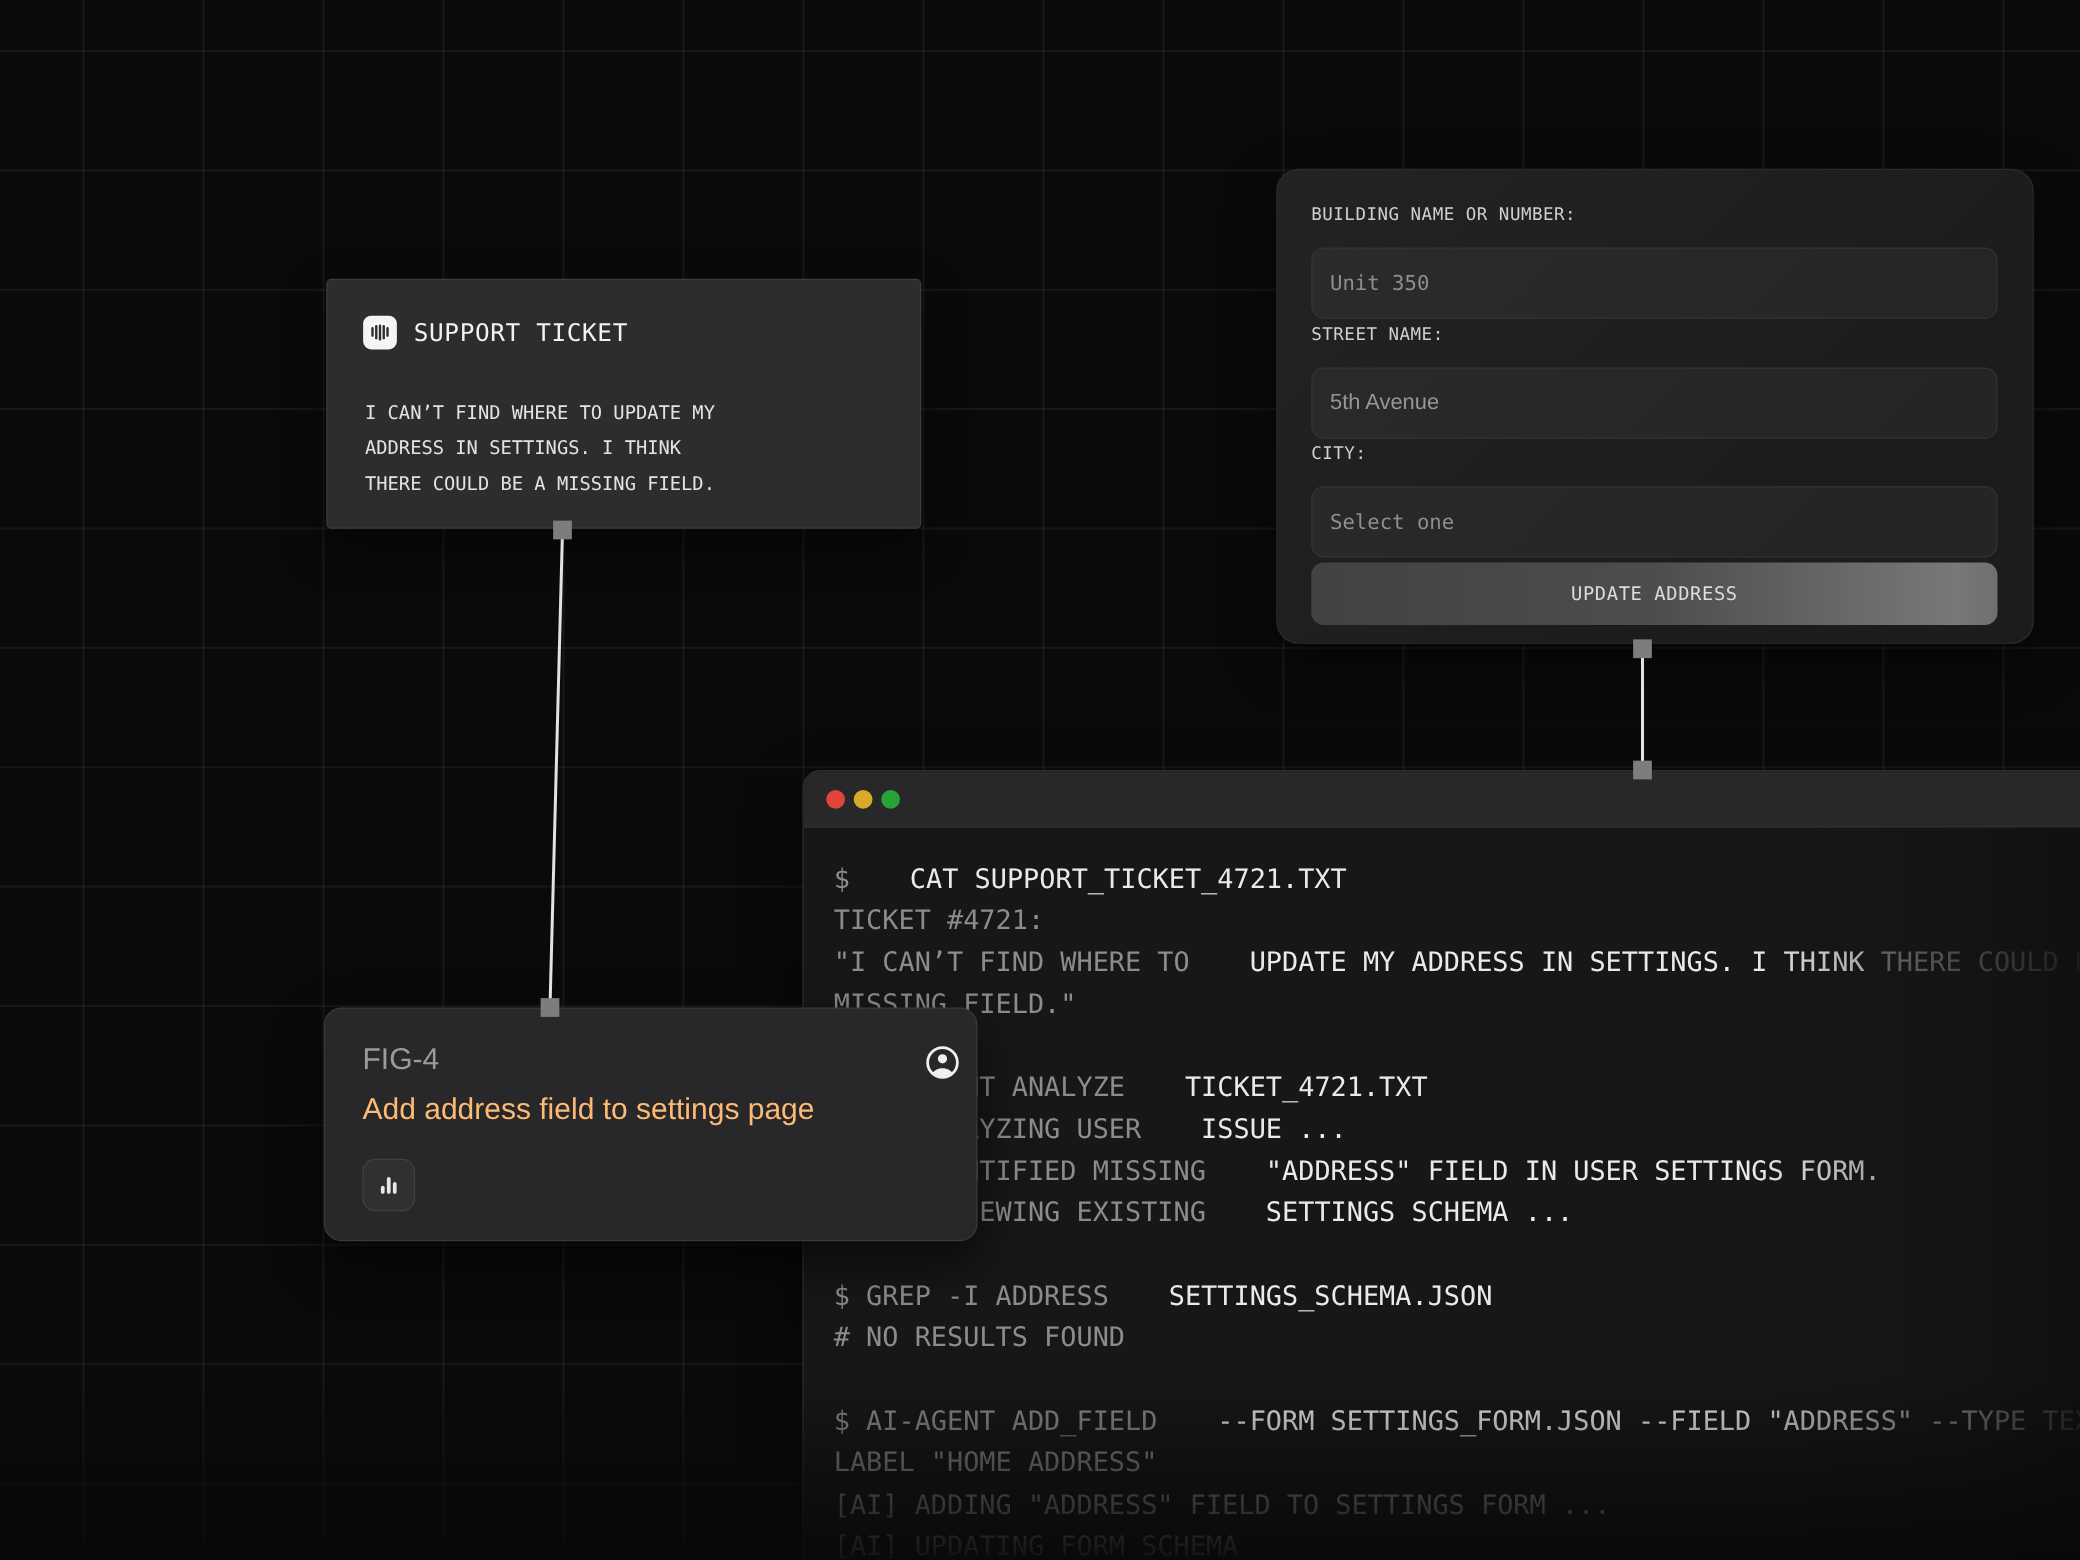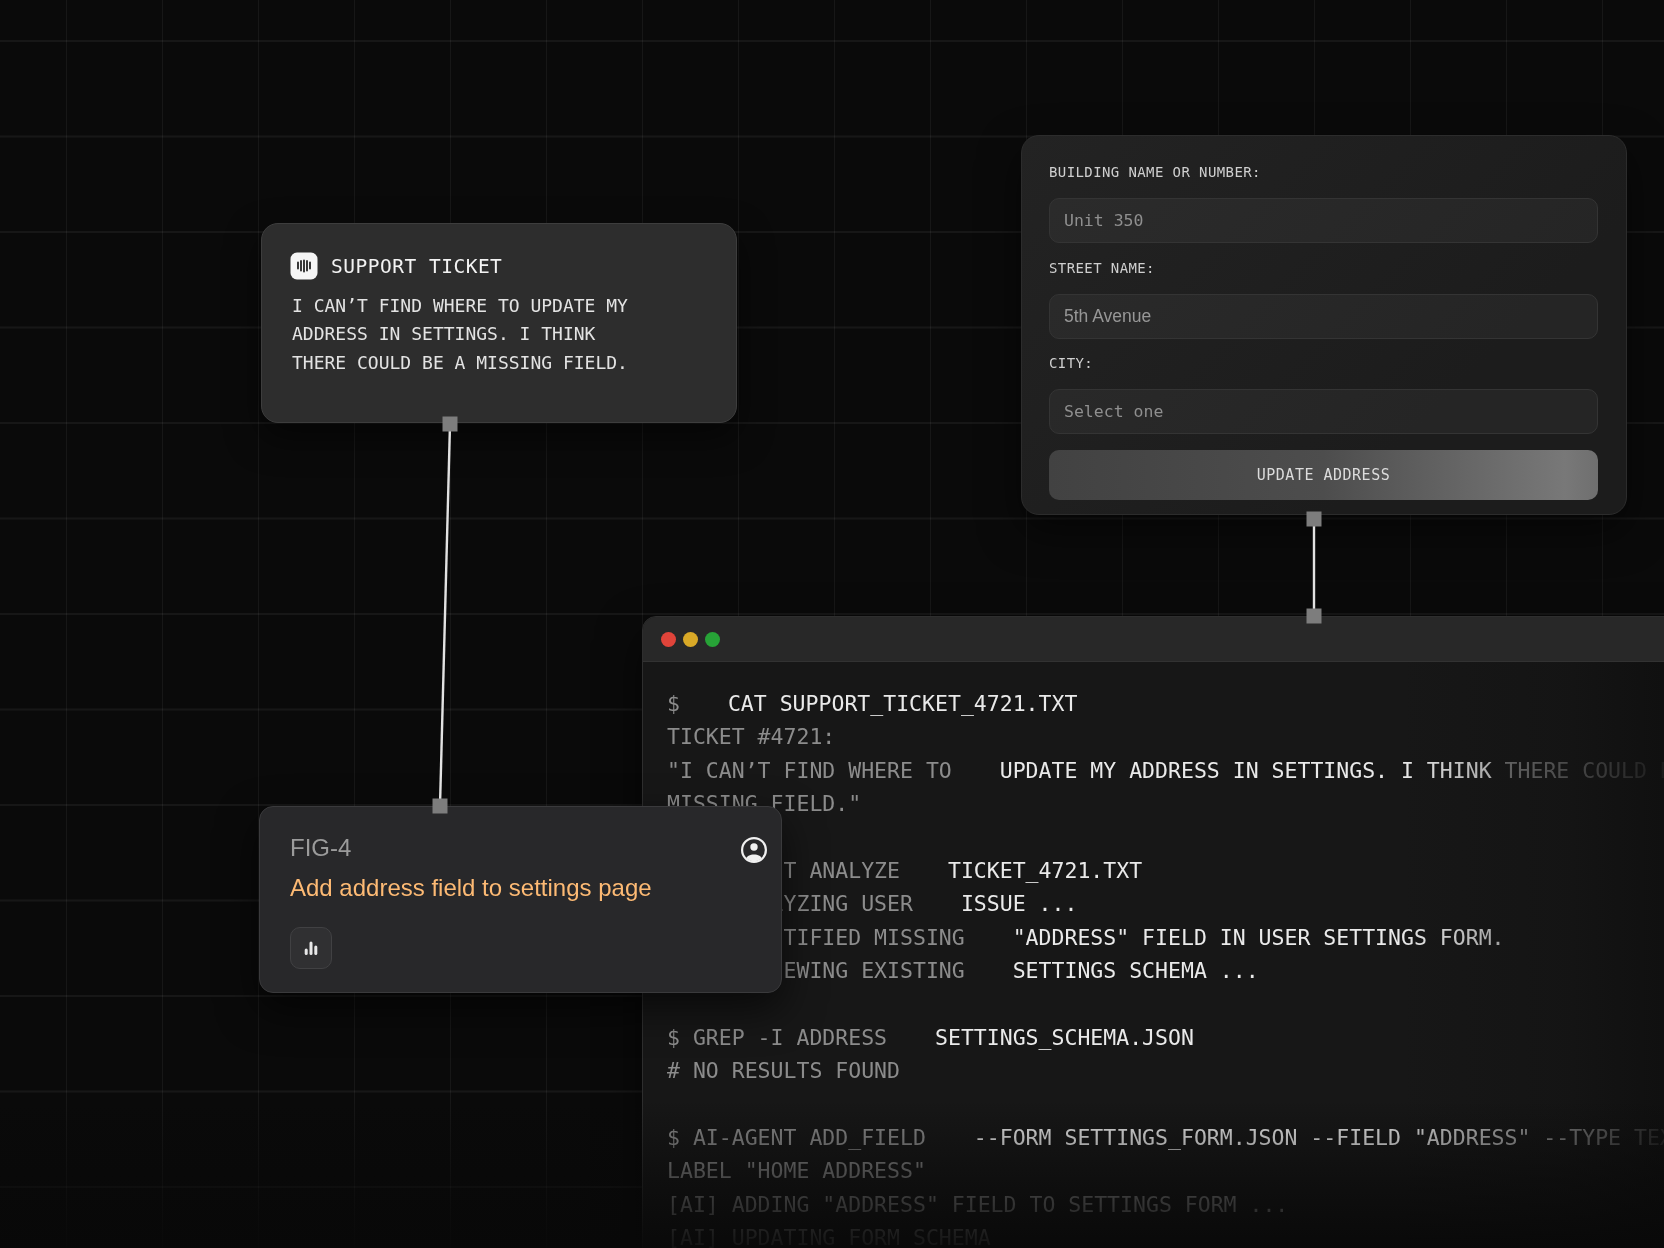--- a/index.html
+++ b/index.html
@@ -10,33 +10,33 @@
       linear-gradient(to bottom, rgba(255,255,255,0.055) 0 1.5px, transparent 1.5px);
     background-size:96px 95.5px;
     background-position:66px 0px, 0px 40px;
     font-family:"DejaVu Sans Mono", monospace;
   }
   .mono{font-family:"DejaVu Sans Mono", monospace;}
   .sans{font-family:"Liberation Sans", sans-serif;}
 
   
   .support-card{position:absolute;left:261px;top:223px;width:476px;height:200px;
-    background:#2d2d2d;border:1px solid #3d3d3d;border-radius:17px;
+    background:#2d2d2d;border:1px solid #3d3d3d;border-radius:4px;
     box-shadow:0 14px 34px rgba(0,0,0,.5);z-index:20;box-sizing:border-box;}
   .support-head{position:absolute;left:28px;top:28px;display:flex;align-items:center;gap:13px;}
   .support-title{color:#f2f2f2;font-size:19.5px;letter-spacing:.5px;white-space:nowrap;}
-  .support-body{position:absolute;left:30px;top:68px;color:#e3e3e3;font-size:18px;line-height:28.4px;white-space:pre;}
+  .support-body{position:absolute;left:30px;top:92px;color:#e3e3e3;font-size:15px;line-height:28.4px;white-space:pre;}
 
   
   .form-card{position:absolute;left:1021px;top:135px;width:606px;height:380px;
     background:linear-gradient(135deg,#232323 0%,#1c1c1c 70%);
     border:1px solid #2c2c2c;border-radius:18px;
     box-shadow:0 16px 40px rgba(0,0,0,.5);z-index:20;box-sizing:border-box;}
   .form-label{position:absolute;left:27px;color:#cfcfcf;font-size:14px;letter-spacing:.4px;white-space:nowrap;}
-  .form-input{position:absolute;left:27px;width:549px;height:45px;box-sizing:border-box;
+  .form-input{position:absolute;left:27px;width:549px;height:57px;box-sizing:border-box;
     background:rgba(255,255,255,0.045);border:1px solid #343434;border-radius:10px;
     padding:0 14px;color:#bdbdbd;font-size:16.5px;outline:none;}
   .form-input.mono-ph::placeholder{color:#8f8f8f;font-family:"DejaVu Sans Mono",monospace;font-size:16.5px;}
   .form-input.sans-ph{font-family:"Liberation Sans",sans-serif;}
   .form-input.sans-ph::placeholder{color:#979797;font-family:"Liberation Sans",sans-serif;font-size:17.5px;}
   .form-button{position:absolute;left:27px;top:314px;width:549px;height:50px;
     background:linear-gradient(90deg,#424242 0%,#4d4d4d 50%,#787878 94%,#6f6f6f 100%);
     border:none;border-radius:10px;color:#dcdcdc;font-size:15px;letter-spacing:.5px;
     font-family:"DejaVu Sans Mono",monospace;cursor:pointer;}
 

